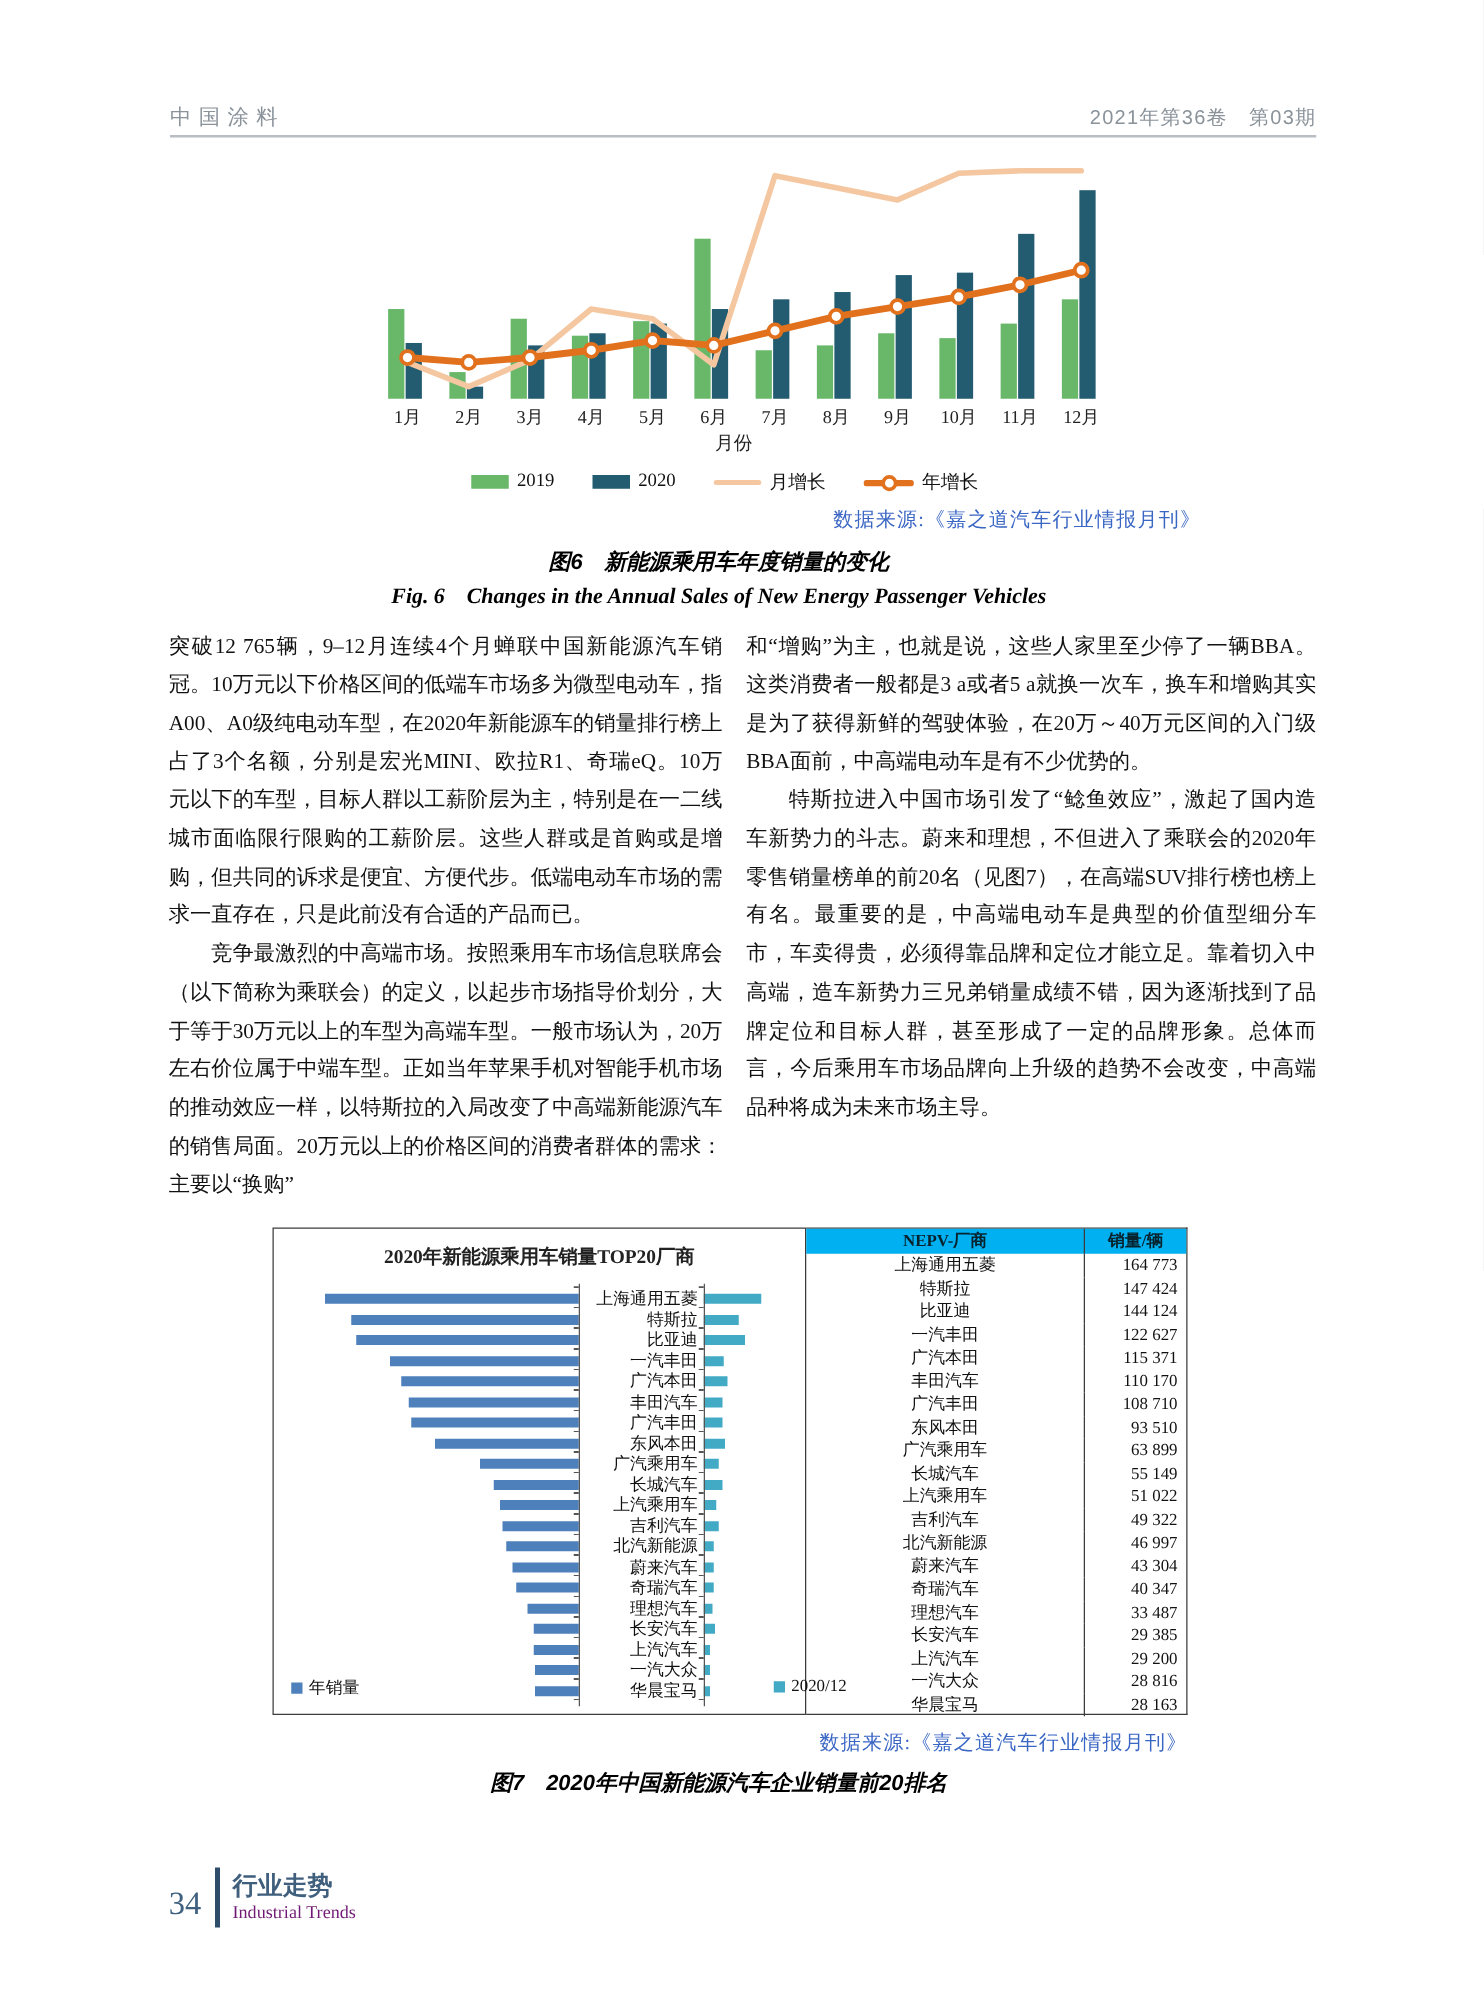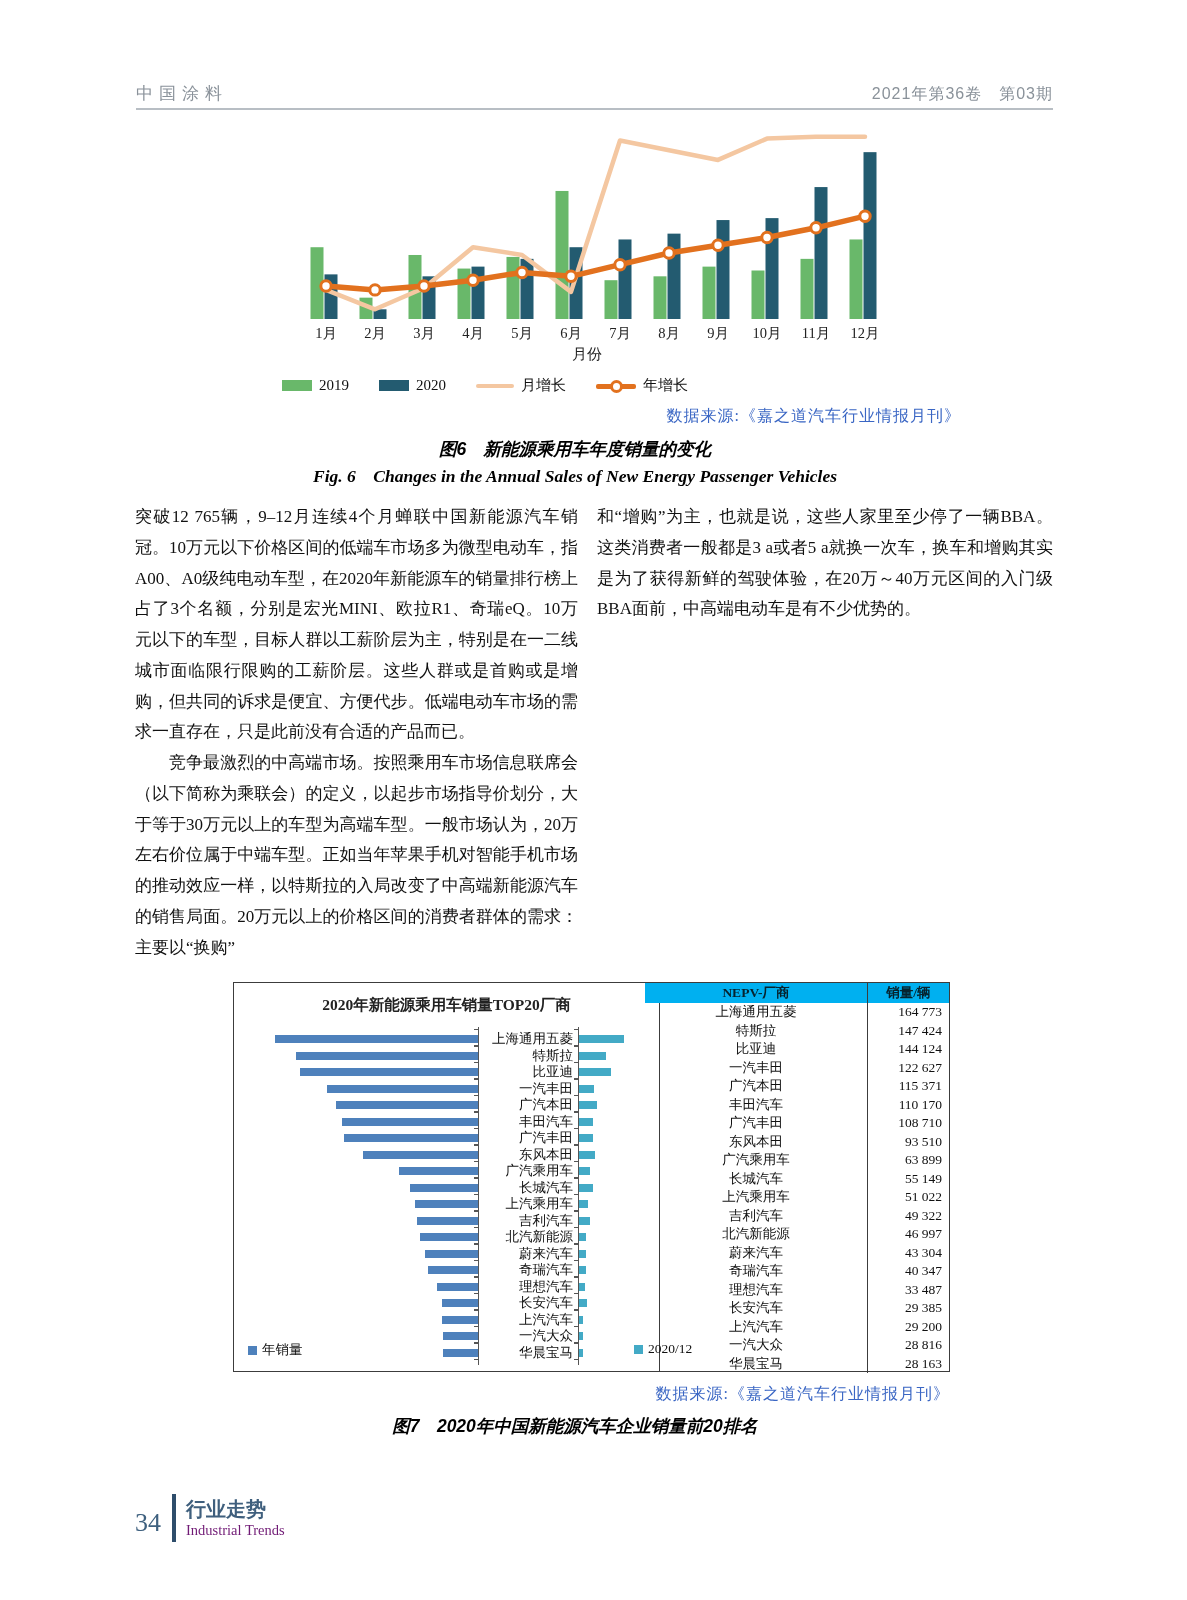--- a/index.html
+++ b/index.html
@@ -6,21 +6,21 @@
   .page{position:relative;width:1187px;height:1600px;background:#ffffff;margin:0 auto;overflow:hidden;
         font-family:"Liberation Serif","DejaVu Serif",serif;color:#111;}
   
   .hdr-left{position:absolute;left:136px;top:82px;font-size:17px;letter-spacing:6px;color:#8a929a;
             font-family:"Liberation Sans","DejaVu Sans",sans-serif;}
   .hdr-right{position:absolute;right:134px;top:84px;font-size:16px;color:#8a929a;
              font-family:"Liberation Sans","DejaVu Sans",sans-serif;letter-spacing:1px;}
   .hdr-rule{position:absolute;left:136px;top:108px;width:917px;height:2px;background:#b8bec4;}
   
   .chart6{position:absolute;left:282px;top:122px;width:595px;height:240px;}
-  .legend6{position:absolute;left:282px;top:376px;width:595px;display:flex;
+  .legend6{position:absolute;left:282px;top:376px;width:595px;display:flex;justify-content:center;
            align-items:center;gap:30px;font-size:15px;}
   .lg-item{display:flex;align-items:center;gap:7px;}
   .lg-swatch{width:30px;height:11px;display:inline-block;}
   .lg-line{width:38px;height:4px;display:inline-block;border-radius:2px;}
   .lg-linemark{position:relative;width:40px;height:12px;display:inline-block;}
   .lg-linemark .bar{position:absolute;left:0;top:4px;width:40px;height:5px;border-radius:2px;}
   .lg-linemark .ring{position:absolute;left:14px;top:0;width:7px;height:7px;border-radius:50%;
                      background:#fff;border:3px solid #e2711e;}
   .src{position:absolute;font-size:16px;color:#3a66c4;letter-spacing:1px;}
   .src6{right:226px;top:406px;}
@@ -28,21 +28,21 @@
   .cap-cn{font-family:"Liberation Sans","DejaVu Sans",sans-serif;}
   .cap-en{font-family:"Liberation Serif","DejaVu Serif",serif;}
   .cap6cn{top:437px;} .cap6en{top:464px;}
   
   .col{position:absolute;top:502px;font-size:17px;line-height:1.81;text-align:justify;}
   .col p{margin:0;text-indent:0;}
   .col p.indent{text-indent:2em;}
   .col-left{left:135px;width:443px;}
   .col-right{left:597px;width:456px;}
   
-  .f7box{position:absolute;left:233px;top:982px;width:427px;height:390px;border:1px solid #3c3c3c;box-sizing:border-box;}
+  .f7box{position:absolute;left:218px;top:982px;width:427px;height:390px;border:1px solid #3c3c3c;box-sizing:border-box;}
   .f7title{position:absolute;left:0;top:12px;width:100%;text-align:center;font-size:15.5px;font-weight:bold;color:#222;}
   .f7rows{position:absolute;left:0;top:48px;width:100%;}
   .f7row{display:flex;align-items:center;height:16.5px;}
   .f7lcell{width:244px;display:flex;justify-content:flex-end;}
   .f7label{width:100px;box-sizing:border-box;padding-right:5px;text-align:right;font-size:13.5px;color:#111;
            white-space:nowrap;overflow:hidden;}
   .f7rcell{flex:1;display:flex;justify-content:flex-start;}
   .f7barL{height:8px;background:#4e81bc;}
   .f7barR{height:8px;background:#43aac6;}
   .f7axis{position:absolute;top:44px;width:1px;height:338px;background:#555;}
@@ -156,20 +156,21 @@
   <div class="src src6">数据来源:《嘉之道汽车行业情报月刊》</div>
   <div class="cap cap-cn cap6cn">图6　新能源乘用车年度销量的变化</div>
   <div class="cap cap-en cap6en">Fig. 6　Changes in the Annual Sales of New Energy Passenger Vehicles</div>
 
   <div class="col col-left">
     <p>突破12 765辆，9–12月连续4个月蝉联中国新能源汽车销冠。10万元以下价格区间的低端车市场多为微型电动车，指A00、A0级纯电动车型，在2020年新能源车的销量排行榜上占了3个名额，分别是宏光MINI、欧拉R1、奇瑞eQ。10万元以下的车型，目标人群以工薪阶层为主，特别是在一二线城市面临限行限购的工薪阶层。这些人群或是首购或是增购，但共同的诉求是便宜、方便代步。低端电动车市场的需求一直存在，只是此前没有合适的产品而已。</p>
     <p class="indent">竞争最激烈的中高端市场。按照乘用车市场信息联席会（以下简称为乘联会）的定义，以起步市场指导价划分，大于等于30万元以上的车型为高端车型。一般市场认为，20万左右价位属于中端车型。正如当年苹果手机对智能手机市场的推动效应一样，以特斯拉的入局改变了中高端新能源汽车的销售局面。20万元以上的价格区间的消费者群体的需求：主要以“换购”</p>
   </div>
   <div class="col col-right">
     <p>和“增购”为主，也就是说，这些人家里至少停了一辆BBA。这类消费者一般都是3 a或者5 a就换一次车，换车和增购其实是为了获得新鲜的驾驶体验，在20万～40万元区间的入门级BBA面前，中高端电动车是有不少优势的。</p>
+    <p class="indent">特斯拉进入中国市场引发了“鲶鱼效应”，激起了国内造车新势力的斗志。蔚来和理想，不但进入了乘联会的2020年零售销量榜单的前20名（见图7），在高端SUV排行榜也榜上有名。最重要的是，中高端电动车是典型的价值型细分车市，车卖得贵，必须得靠品牌和定位才能立足。靠着切入中高端，造车新势力三兄弟销量成绩不错，因为逐渐找到了品牌定位和目标人群，甚至形成了一定的品牌形象。总体而言，今后乘用车市场品牌向上升级的趋势不会改变，中高端品种将成为未来市场主导。</p>
   </div>
 
   <div class="f7box">
     <div class="f7title">2020年新能源乘用车销量TOP20厂商</div>
     <div class="f7rows" id="f7rows">
         <div class="f7row">
           <div class="f7lcell">
             <div class="f7barL" style="width:203.0px"></div>
           </div>
           <div class="f7label">上海通用五菱</div>

